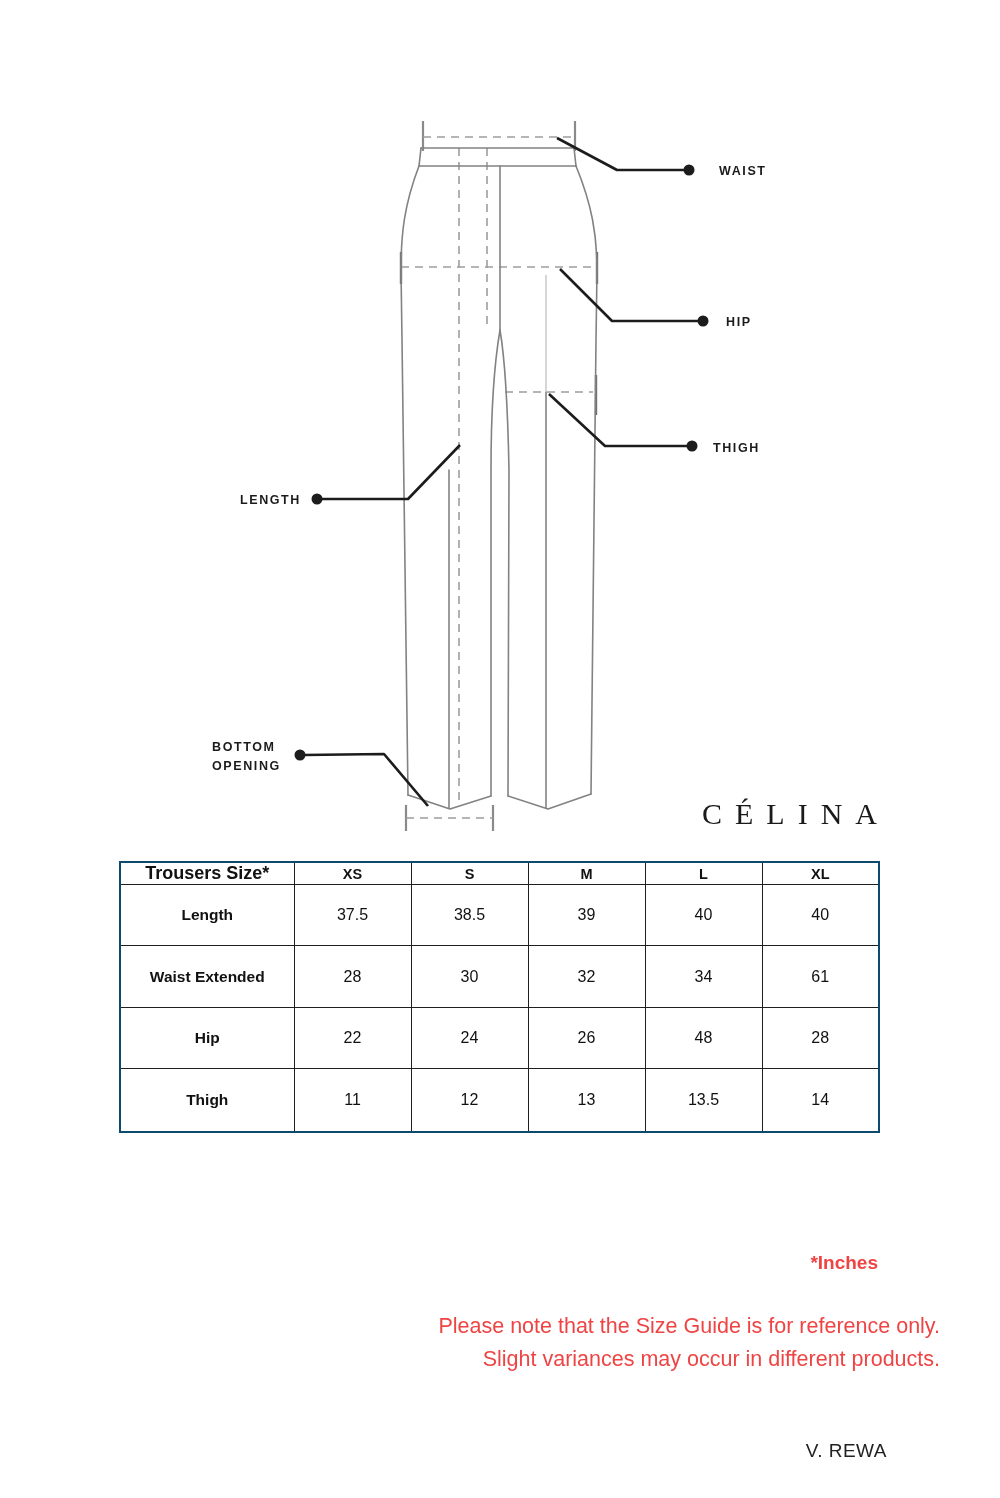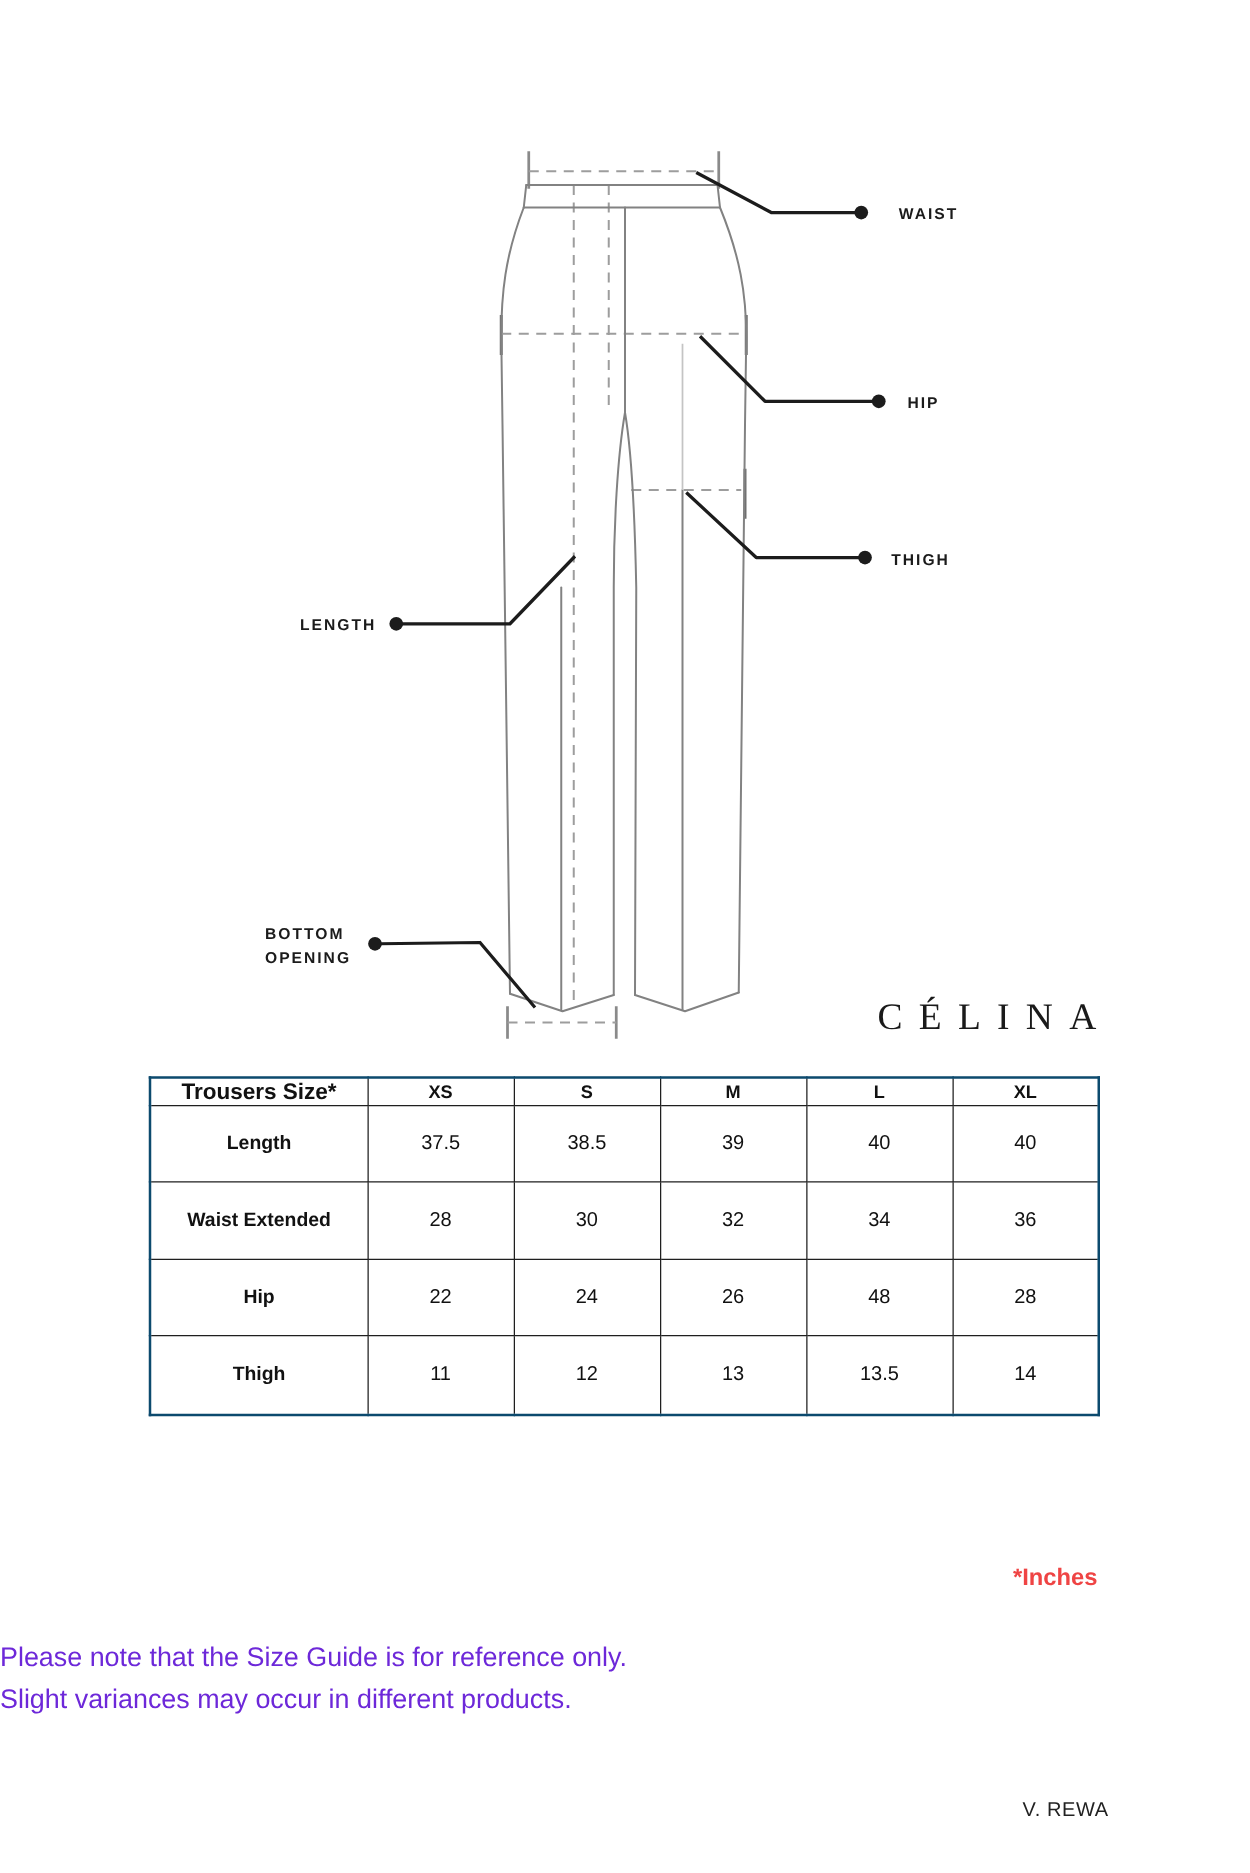--- a/index.html
+++ b/index.html
@@ -39,26 +39,26 @@
   td.row-label{font-size:15.5px;font-weight:bold;}
   td.size-value{font-size:16px;font-weight:normal;margin-top:20px;}
 
   .units-note{
     position:absolute;right:122px;top:1252px;
     font-size:19px;font-weight:bold;color:#ef4444;
   }
 
   .disclaimer{
     position:absolute;left:0;top:1310px;width:940px;
-    text-align:left;font-size:21.5px;line-height:33px;color:#6d28d9;
+    text-align:right;font-size:21.5px;line-height:33px;color:#ef4444;
   }
 
   .credit{
     position:absolute;right:113px;top:1440px;
-    font-size:16px;color:#222;letter-spacing:0.5px;
+    font-size:19px;color:#222;letter-spacing:0.5px;
   }
 </style>
 </head>
 <body>
 
 <div class="page">
 
   <svg class="diagram-svg" width="1000" height="860" viewBox="0 0 1000 860">
 
     <g stroke="#8a8a8a" stroke-width="2.2">
@@ -154,21 +154,21 @@
             <td class="size-value">39</td>
             <td class="size-value">40</td>
             <td class="size-value">40</td>
           </tr>
           <tr>
             <td class="row-label">Waist Extended</td>
             <td class="size-value">28</td>
             <td class="size-value">30</td>
             <td class="size-value">32</td>
             <td class="size-value">34</td>
-            <td class="size-value">36</td>
+            <td class="size-value">61</td>
           </tr>
           <tr>
             <td class="row-label">Hip</td>
             <td class="size-value">22</td>
             <td class="size-value">24</td>
             <td class="size-value">26</td>
             <td class="size-value">48</td>
             <td class="size-value">28</td>
           </tr>
           <tr>

